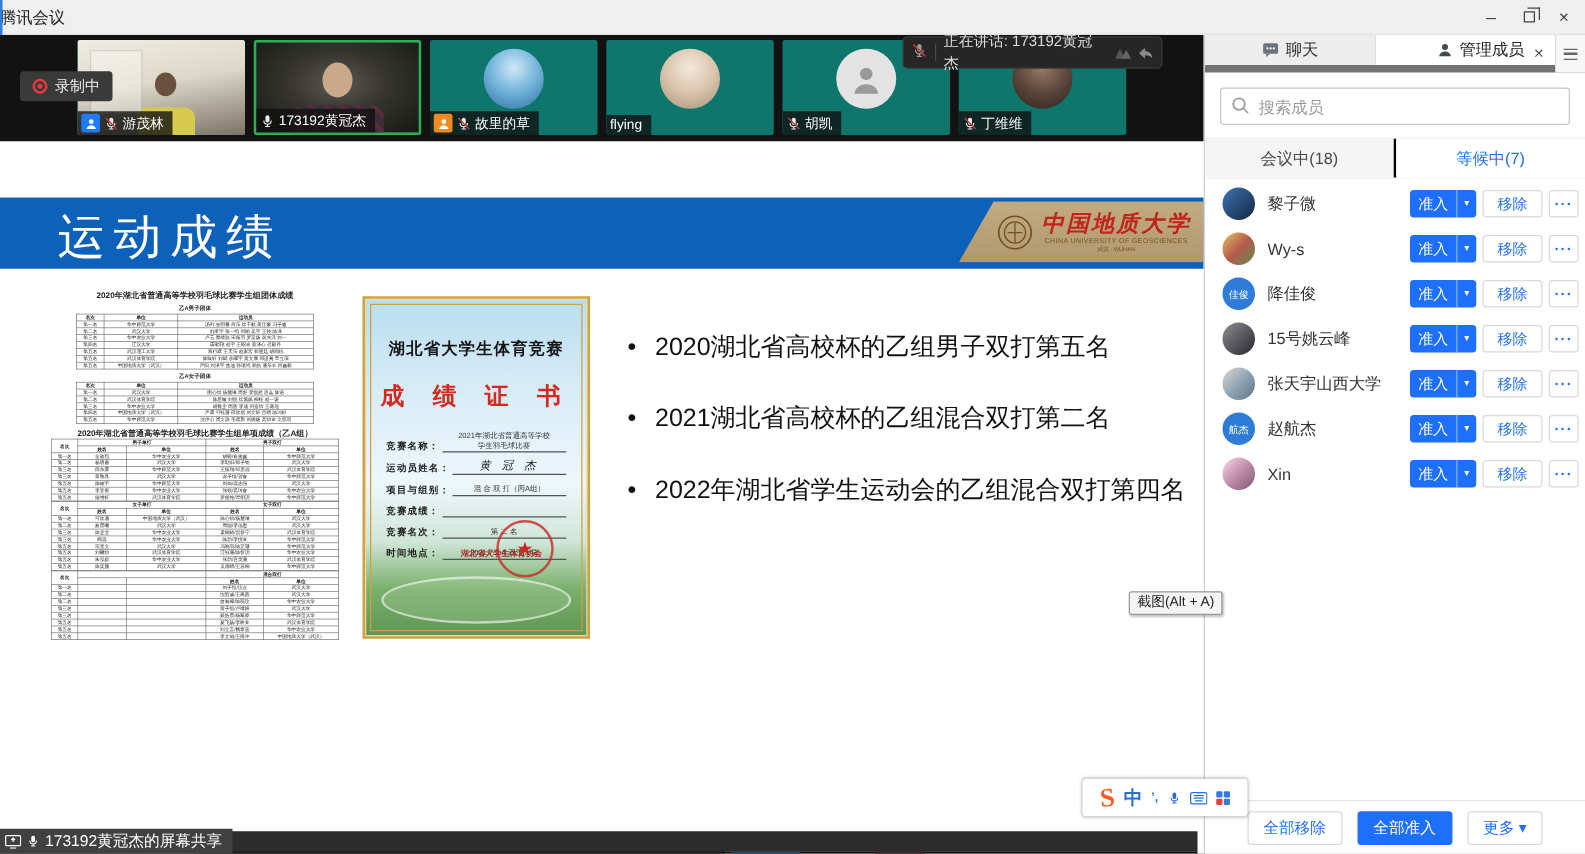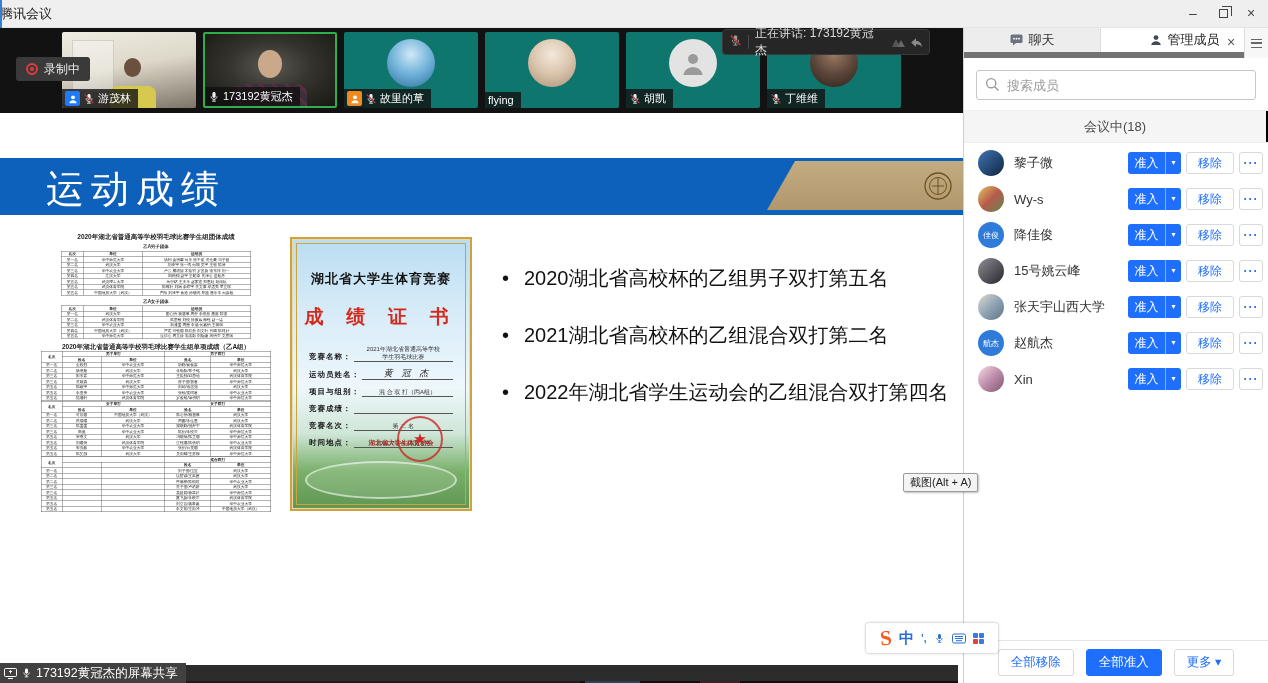--- a/index.html
+++ b/index.html
@@ -357,20 +357,25 @@
 
     <div id="banner">
       <div id="slide-title">运动成绩</div>
       <div id="logo-band">
         <svg width="30" height="30" viewBox="0 0 30 30">
           <circle cx="15" cy="15" r="13" fill="none" stroke="#6e5220" stroke-width="1.3"></circle>
           <circle cx="15" cy="15" r="8.5" fill="none" stroke="#6e5220" stroke-width="1"></circle>
           <line x1="15" y1="7" x2="15" y2="23" stroke="#6e5220" stroke-width="1"></line>
           <line x1="9" y1="15" x2="21" y2="15" stroke="#6e5220" stroke-width="1"></line>
         </svg>
+        <div id="logo-text">
+          <div id="logo-cn">中国地质大学</div>
+          <div id="logo-en">CHINA UNIVERSITY OF GEOSCIENCES</div>
+          <div id="logo-sub">武汉 · WUHAN</div>
+        </div>
       </div>
     </div>
 
     <div id="tables-block">
       <div id="tables-inner">
         <div class="tbl-title">2020年湖北省普通高等学校羽毛球比赛学生组团体成绩</div>
         <div class="tbl-cap">乙A男子团体</div>
         <table class="mini team-t" id="t-team-men">
             <tbody>
               <tr>
@@ -780,20 +785,21 @@
     <div id="p-search">
       <span id="search-ico"><svg width="15" height="15" viewBox="0 0 15 15">
             <circle cx="6.2" cy="6.2" r="4.6" fill="none" stroke="#9a9a9a" stroke-width="1.4"></circle>
             <line x1="9.8" y1="9.8" x2="13.4" y2="13.4" stroke="#9a9a9a" stroke-width="1.4"></line>
           </svg></span>
       <input type="text" placeholder="搜索成员" style="">
     </div>
 
     <div id="p-subtabs">
       <div class="subtab" id="subtab-meeting">会议中(18)</div>
+      <div class="subtab" id="subtab-waiting">等候中(7)</div>
     </div>
 
     <div id="member-list">
         <div class="m-row">
           <div class="m-avatar" style="background: linear-gradient(135deg, rgb(63, 116, 181), rgb(17, 38, 63));"></div>
           <div class="m-name">黎子微</div>
           <button class="m-admit">
             <span class="lbl">准入</span>
             <span class="caret">▾</span>
           </button>

